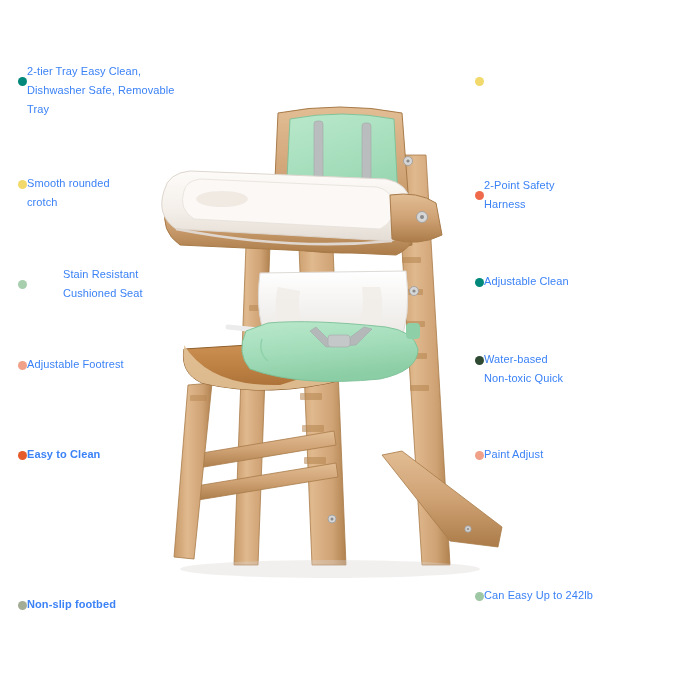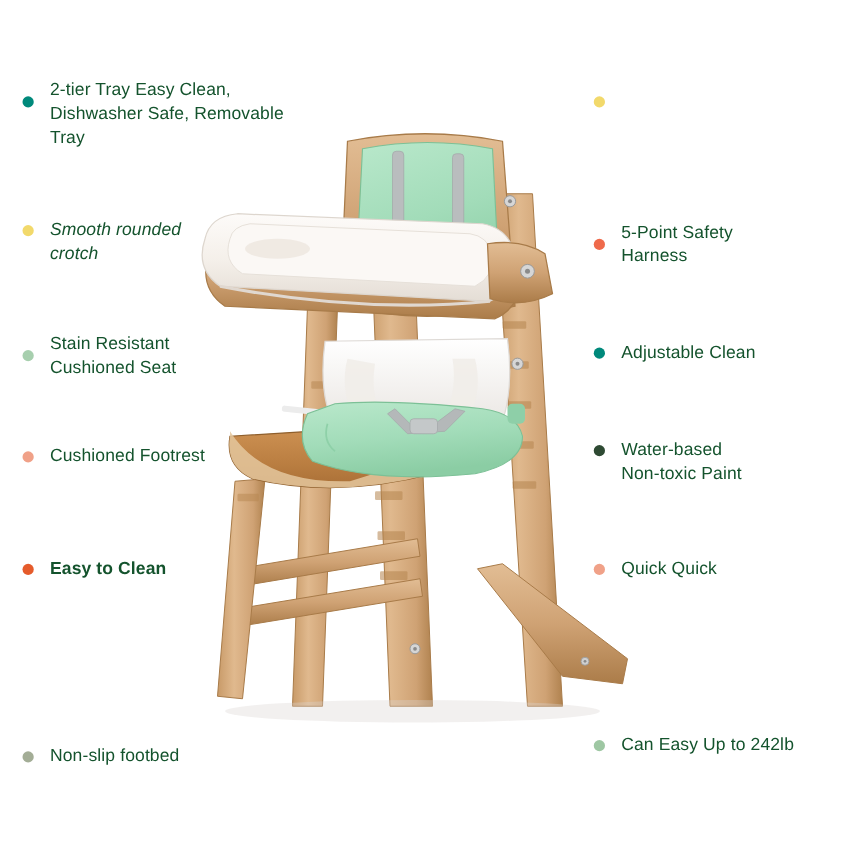--- a/index.html
+++ b/index.html
@@ -54,35 +54,34 @@
 
   .feature-dot {
     flex: 0 0 auto;
     width: 9px;
     height: 9px;
     border-radius: 50%;
     margin-top: 6px;
   }
 
   .feature-label {
-    margin-left: 13px;
-    font-size: 14px;
+    font-size: 11px;
     line-height: 19px;
-    color: #14532d;
+    color: #3b82f6;
     letter-spacing: 0.1px;
     white-space: pre-line;
   }
 
   
   #feature-left-0  { top: 62px;  }
-  #feature-left-1  { top: 174px; font-style: italic; }
-  #feature-left-2  { top: 265px; }
+  #feature-left-1  { top: 174px; }
+  #feature-left-2  { top: 265px; gap: 36px; }
   #feature-left-3  { top: 355px; }
   #feature-left-4  { top: 445px; font-weight: bold; }
-  #feature-left-5  { top: 595px; }
+  #feature-left-5  { top: 595px; font-weight: bold; }
 
   #feature-right-0 { top: 62px;  }
   #feature-right-1 { top: 176px; }
   #feature-right-2 { top: 272px; }
   #feature-right-3 { top: 350px; }
   #feature-right-4 { top: 445px; }
   #feature-right-5 { top: 586px; }
 
   
   .dot-mid-2 { margin-top: 15px; }
@@ -238,21 +237,21 @@
     </div>
 
     <div class="feature-item" id="feature-left-2">
       <span class="feature-dot dot-mid-2" style="background:#a7cfae"></span>
       <span class="feature-label">Stain Resistant
 Cushioned Seat</span>
     </div>
 
     <div class="feature-item" id="feature-left-3">
       <span class="feature-dot" style="background:#f0a188"></span>
-      <span class="feature-label">Cushioned Footrest</span>
+      <span class="feature-label">Adjustable Footrest</span>
     </div>
 
     <div class="feature-item" id="feature-left-4">
       <span class="feature-dot" style="background:#e55b2b"></span>
       <span class="feature-label">Easy to Clean</span>
     </div>
 
     <div class="feature-item" id="feature-left-5">
       <span class="feature-dot" style="background:#a3ad96"></span>
       <span class="feature-label">Non-slip footbed</span>
@@ -261,38 +260,38 @@
   </div>
 
   <div class="feature-column" id="feature-column-right">
 
     <div class="feature-item" id="feature-right-0">
       <span class="feature-dot dot-mid-2" style="background:#f2d96b"></span>
     </div>
 
     <div class="feature-item" id="feature-right-1">
       <span class="feature-dot dot-mid-2" style="background:#ef6a4b"></span>
-      <span class="feature-label">5-Point Safety
+      <span class="feature-label">2-Point Safety
 Harness</span>
     </div>
 
     <div class="feature-item" id="feature-right-2">
       <span class="feature-dot" style="background:#00897b"></span>
       <span class="feature-label">Adjustable Clean</span>
     </div>
 
     <div class="feature-item" id="feature-right-3">
       <span class="feature-dot" style="background:#2e4a33"></span>
       <span class="feature-label">Water-based
-Non-toxic Paint</span>
+Non-toxic Quick</span>
     </div>
 
     <div class="feature-item" id="feature-right-4">
       <span class="feature-dot" style="background:#f0a188"></span>
-      <span class="feature-label">Quick Quick</span>
+      <span class="feature-label">Paint Adjust</span>
     </div>
 
     <div class="feature-item" id="feature-right-5">
       <span class="feature-dot" style="background:#9ec7a3"></span>
       <span class="feature-label">Can Easy Up to 242lb</span>
     </div>
 
   </div>
 
 </div>

